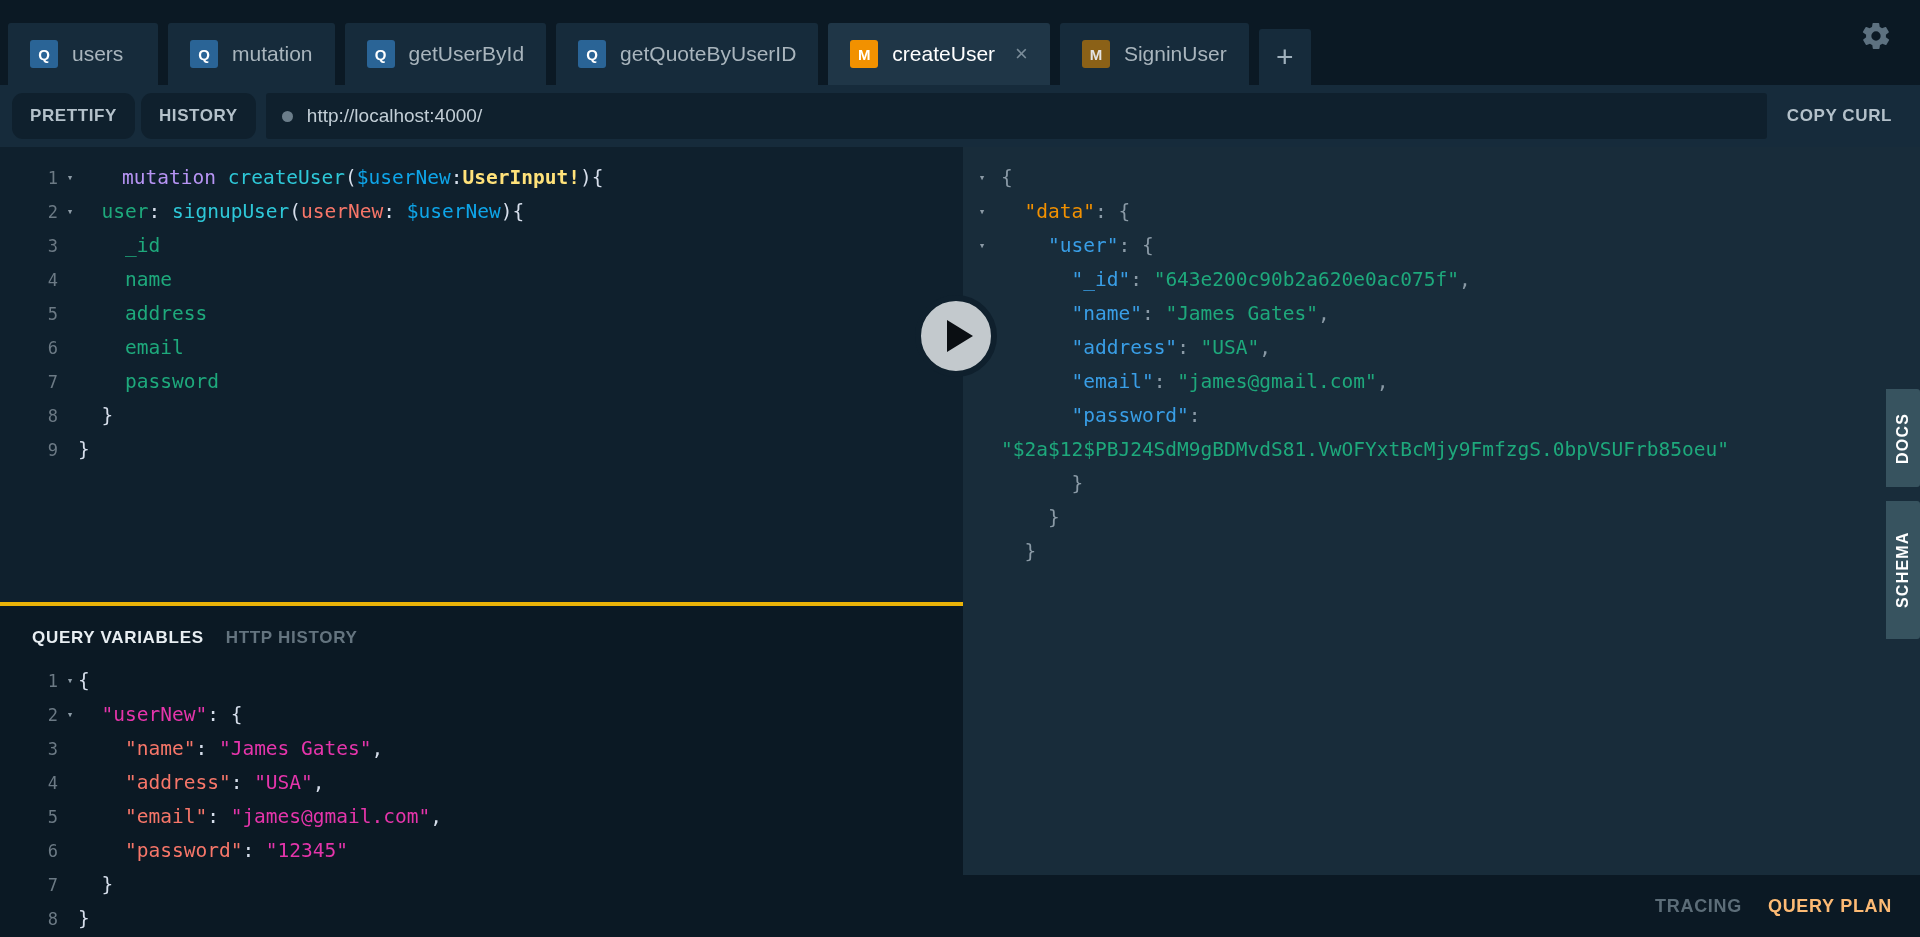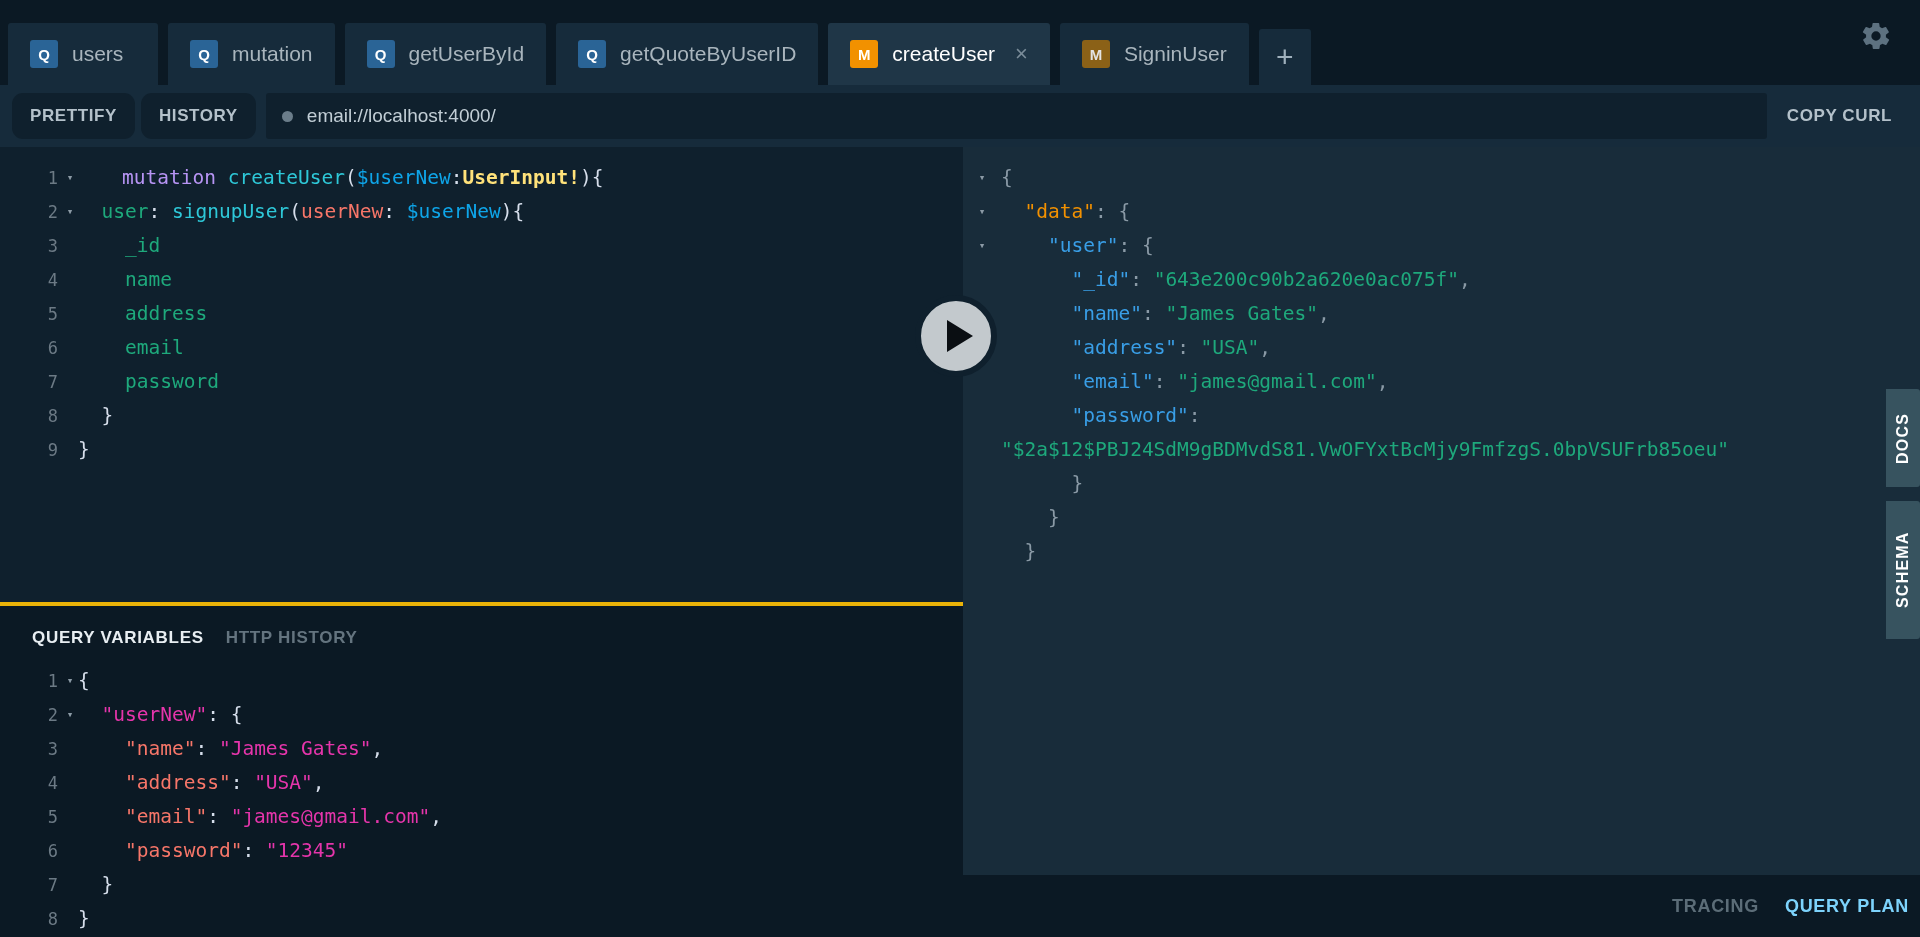--- a/index.html
+++ b/index.html
@@ -292,30 +292,30 @@
   
   .footer {
     position: absolute;
     bottom: 0; left: 963px; right: 0;
     height: 62px;
     background: #0b1924;
     display: flex;
     align-items: center;
     justify-content: flex-end;
     gap: 26px;
-    padding-right: 11px;
+    padding-right: 28px;
   }
   .f-item {
     font-size: 18px;
     font-weight: bold;
     letter-spacing: 0.7px;
     color: #5c6d78;
     cursor: pointer;
   }
-  .f-item.active { color: #7dd3fc; }
+  .f-item.active { color: #fdba74; }
 </style>
 </head>
 <body>
 
 <div class="tabbar">
   <div id="tabs-host" style="display:flex;align-items:flex-end;">
       <div class="tab">
         <div class="tab-badge badge-q">Q</div>
         <span class="tab-label">users</span>
       </div>
@@ -347,21 +347,21 @@
       <path d="M19.4 13a7.8 7.8 0 000-2l2.1-1.6a.5.5 0 00.1-.6l-2-3.4a.5.5 0 00-.6-.2l-2.5 1a7.6 7.6 0 00-1.7-1l-.4-2.6a.5.5 0 00-.5-.4h-4a.5.5 0 00-.5.4L9 5.2a7.6 7.6 0 00-1.7 1l-2.5-1a.5.5 0 00-.6.2l-2 3.4a.5.5 0 00.1.6L4.6 11a7.8 7.8 0 000 2l-2.1 1.6a.5.5 0 00-.1.6l2 3.4c.1.2.4.3.6.2l2.5-1c.5.4 1.1.8 1.7 1l.4 2.6c0 .2.2.4.5.4h4c.3 0 .5-.2.5-.4l.4-2.6c.6-.2 1.2-.6 1.7-1l2.5 1c.2.1.5 0 .6-.2l2-3.4a.5.5 0 00-.1-.6L19.4 13zM12 15.5A3.5 3.5 0 1115.5 12 3.5 3.5 0 0112 15.5z"></path>
     </svg>
   </div>
 </div>
 
 <div class="toolbar">
   <div class="tb-btn">PRETTIFY</div>
   <div class="tb-btn">HISTORY</div>
   <div class="urlbar">
     <span class="url-dot"></span>
-    <span class="url-text">email://localhost:4000/</span>
+    <span class="url-text">http://localhost:4000/</span>
   </div>
   <div class="copy-curl">COPY CURL</div>
 </div>
 
 <div class="main">
 
   <div class="left">
     <div class="editor">
       <div class="code" id="editor-host"><div class="ln"><span class="gutter">1</span><span class="fold">▾</span><span class="codetext"><span class="k-kw">mutation </span><span class="k-name">createUser</span><span class="k-punc">(</span><span class="k-var">$userNew</span><span class="k-punc">:</span><span class="k-type">UserInput!</span><span class="k-punc">){</span></span></div><div class="ln"><span class="gutter">2</span><span class="fold">▾</span><span class="codetext"><span class="k-field">  user</span><span class="k-punc">: </span><span class="k-name">signupUser</span><span class="k-punc">(</span><span class="k-arg">userNew</span><span class="k-punc">: </span><span class="k-var">$userNew</span><span class="k-punc">){</span></span></div><div class="ln"><span class="gutter">3</span><span class="fold"></span><span class="codetext"><span class="k-field">    _id</span></span></div><div class="ln"><span class="gutter">4</span><span class="fold"></span><span class="codetext"><span class="k-field">    name</span></span></div><div class="ln"><span class="gutter">5</span><span class="fold"></span><span class="codetext"><span class="k-field">    address</span></span></div><div class="ln"><span class="gutter">6</span><span class="fold"></span><span class="codetext"><span class="k-field">    email</span></span></div><div class="ln"><span class="gutter">7</span><span class="fold"></span><span class="codetext"><span class="k-field">    password</span></span></div><div class="ln"><span class="gutter">8</span><span class="fold"></span><span class="codetext"><span class="k-punc">  }</span></span></div><div class="ln"><span class="gutter">9</span><span class="fold"></span><span class="codetext"><span class="k-punc">}</span></span></div></div>
     </div>

